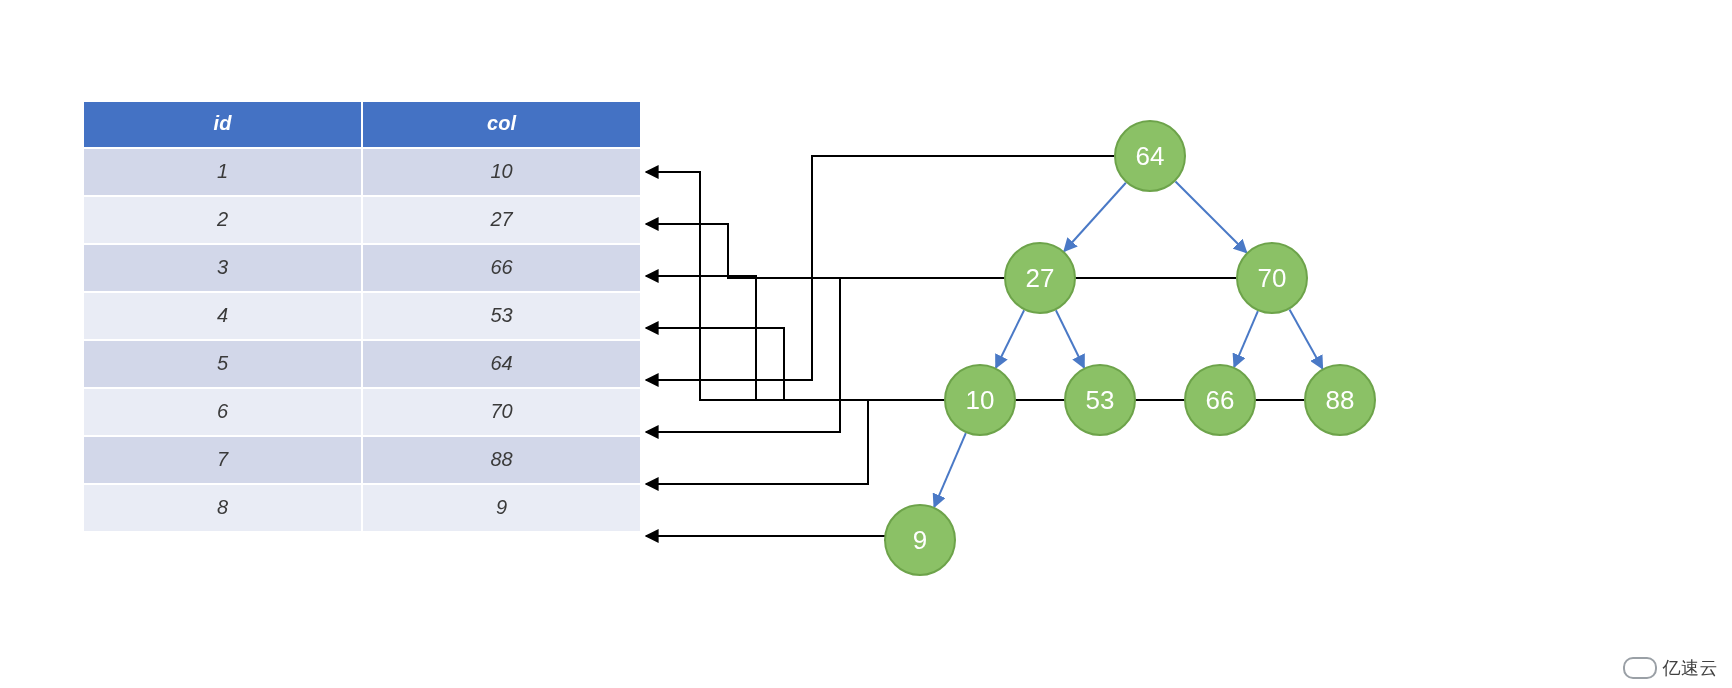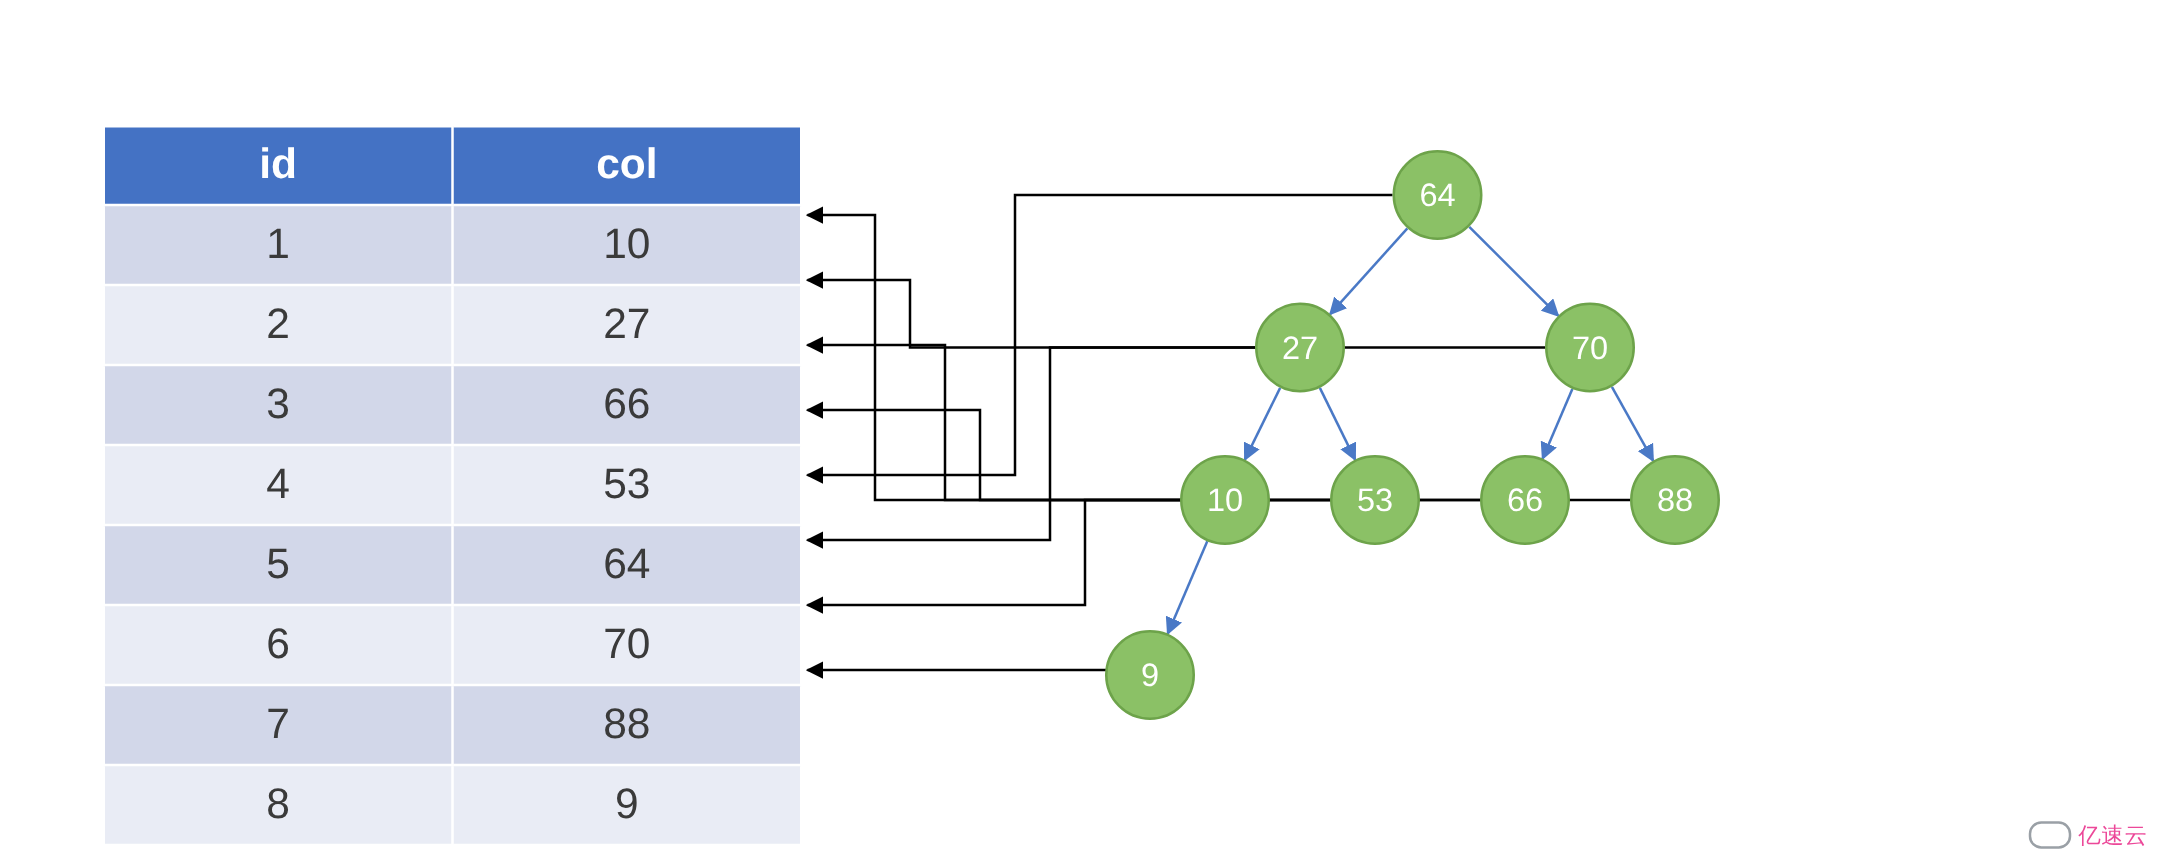--- a/index.html
+++ b/index.html
@@ -15,21 +15,22 @@
     width: 1732px;
     height: 688px;
   }
   
   .tbl {
     position: absolute;
     left: 82px;
     top: 100px;
     width: 560px;
     border-collapse: collapse;
-    font-size: 34px;
+    font-size: 20px;
+    font-style: italic;
   }
   .tbl th {
     background: #4472c4;
     color: #fff;
     font-weight: 700;
     padding: 10px 0 12px;
     text-align: center;
   }
   .tbl td {
     text-align: center;
@@ -67,21 +68,21 @@
     height: 688px;
     pointer-events: none;
   }
 
   
   .watermark {
     position: absolute;
     right: 14px;
     bottom: 8px;
     font-size: 18px;
-    color: #ec4899;
+    color: #404040;
     letter-spacing: .5px;
     display: flex;
     align-items: center;
     gap: 6px;
   }
   .watermark .cloud {
     width: 30px; height: 18px;
     border: 2px solid #9aa0a6;
     border-radius: 10px 10px 10px 10px / 10px 10px 10px 10px;
     position: relative;

